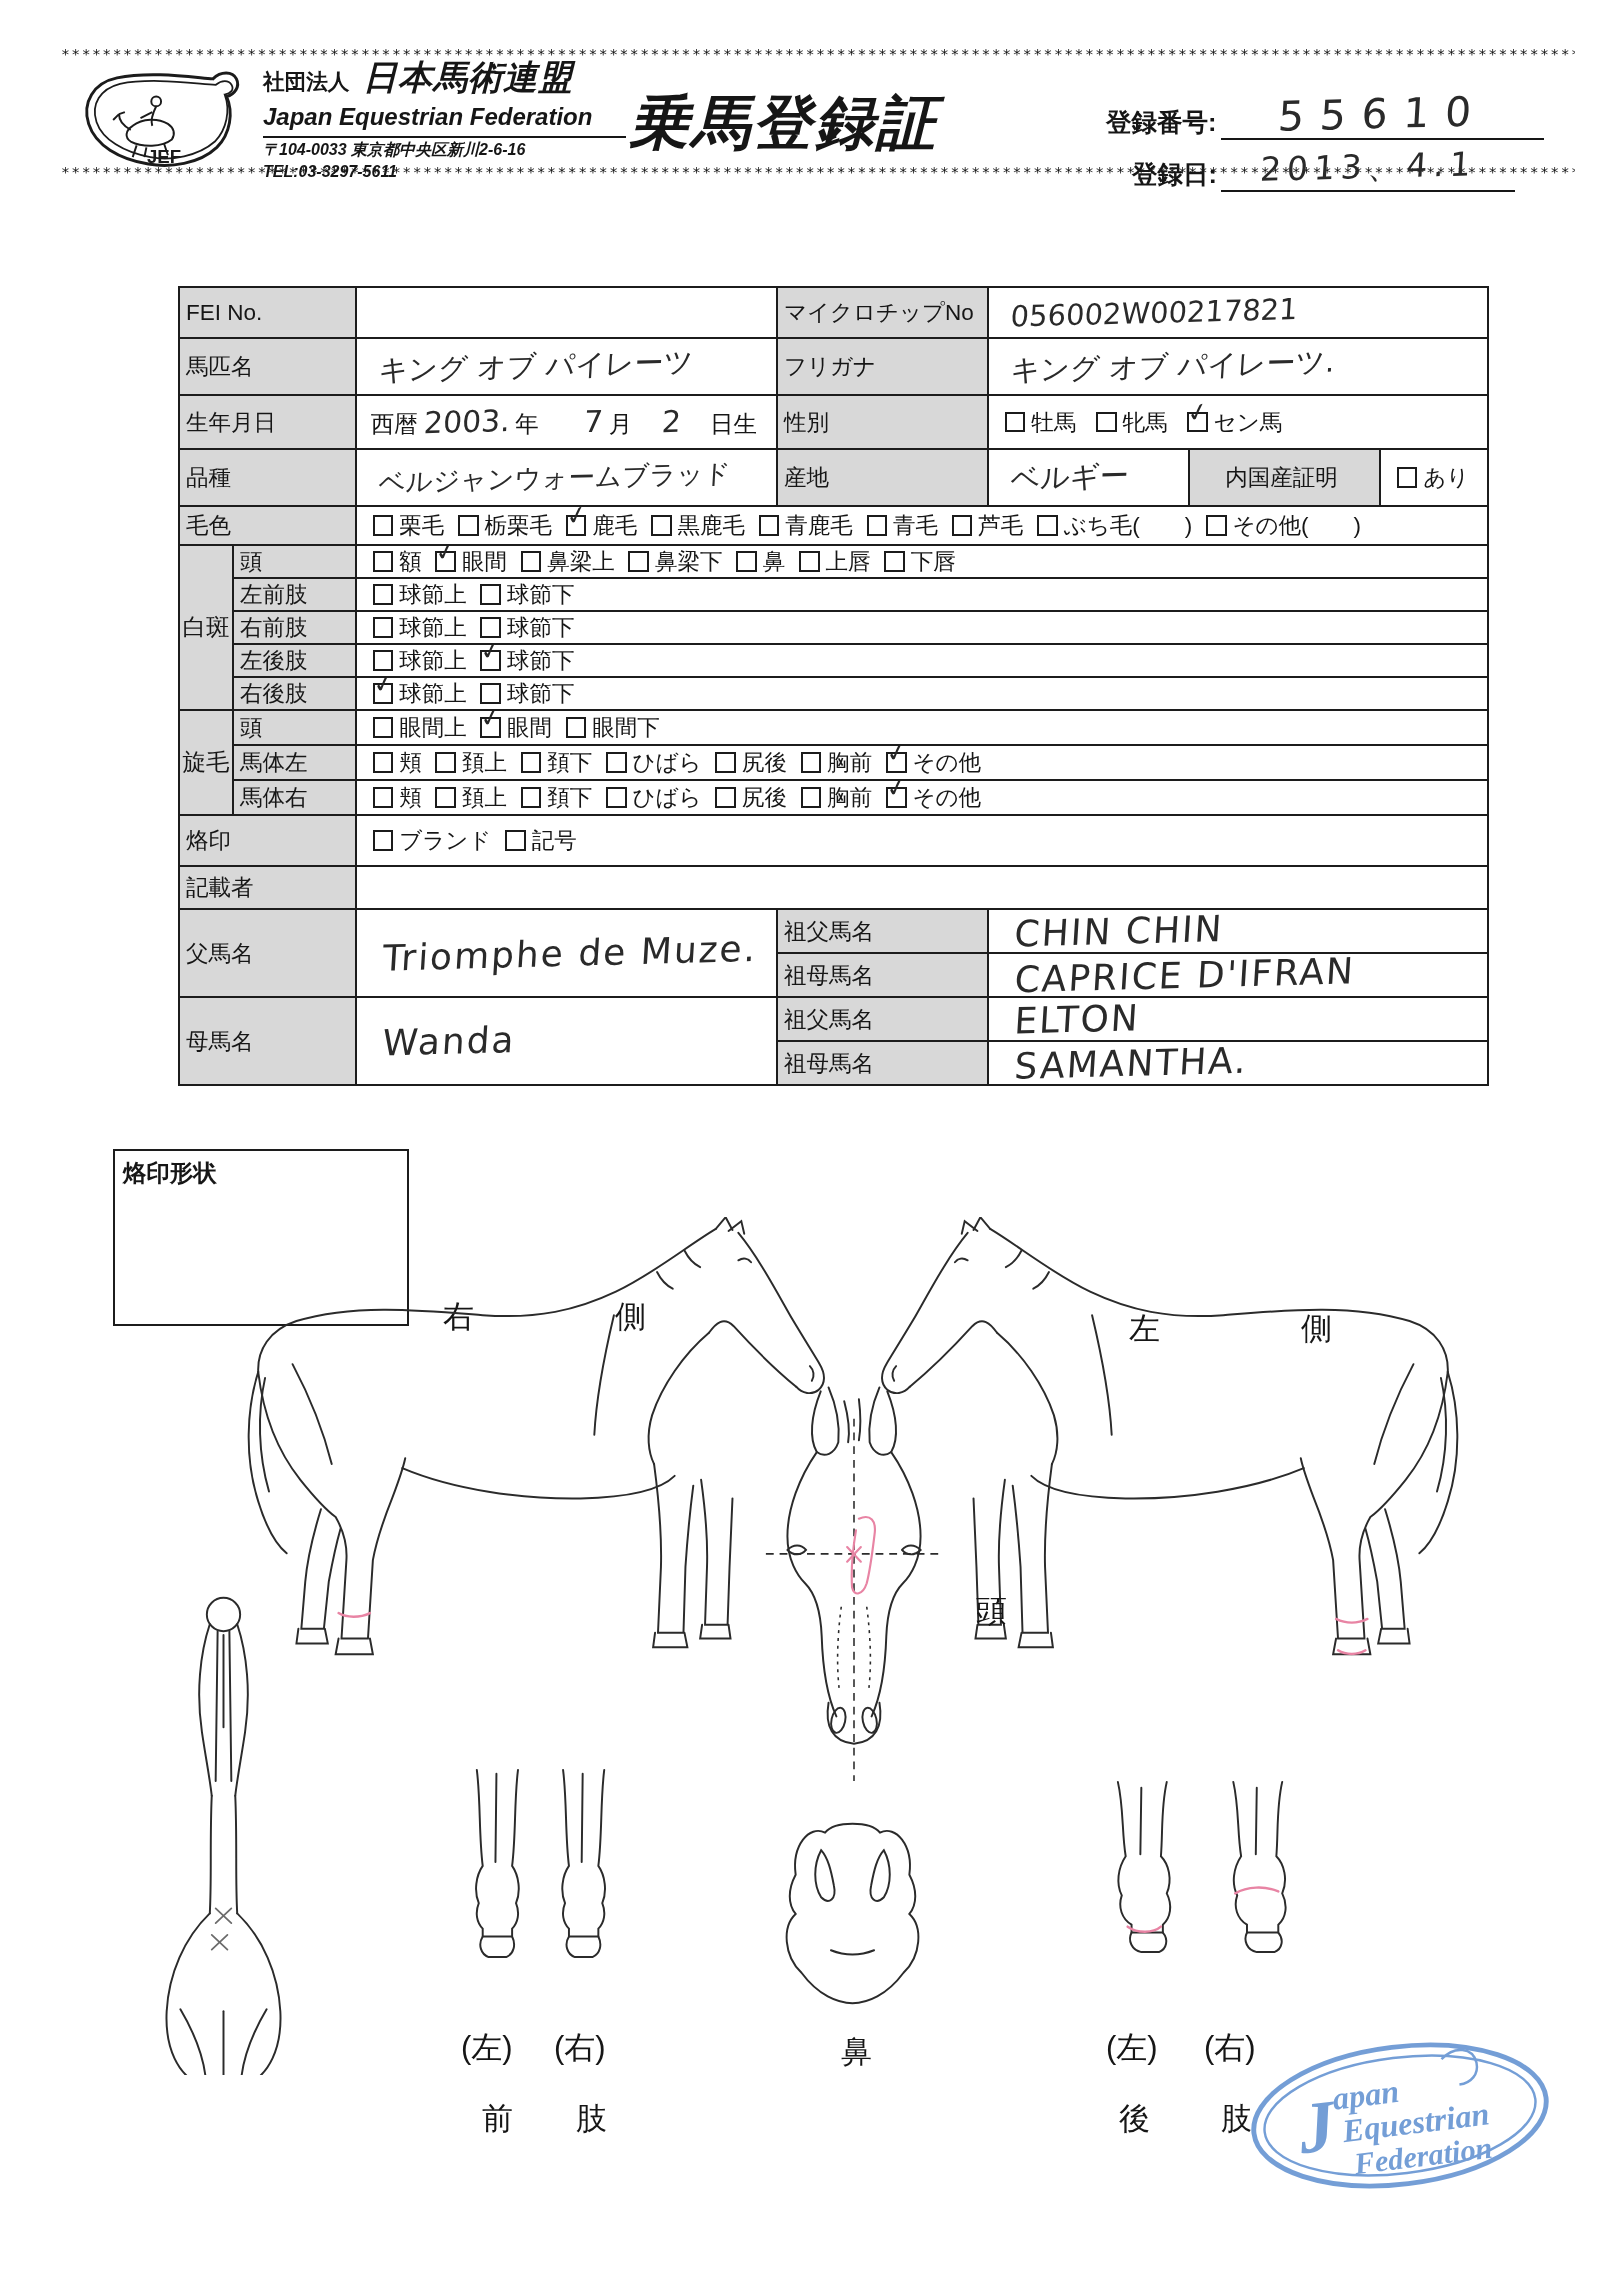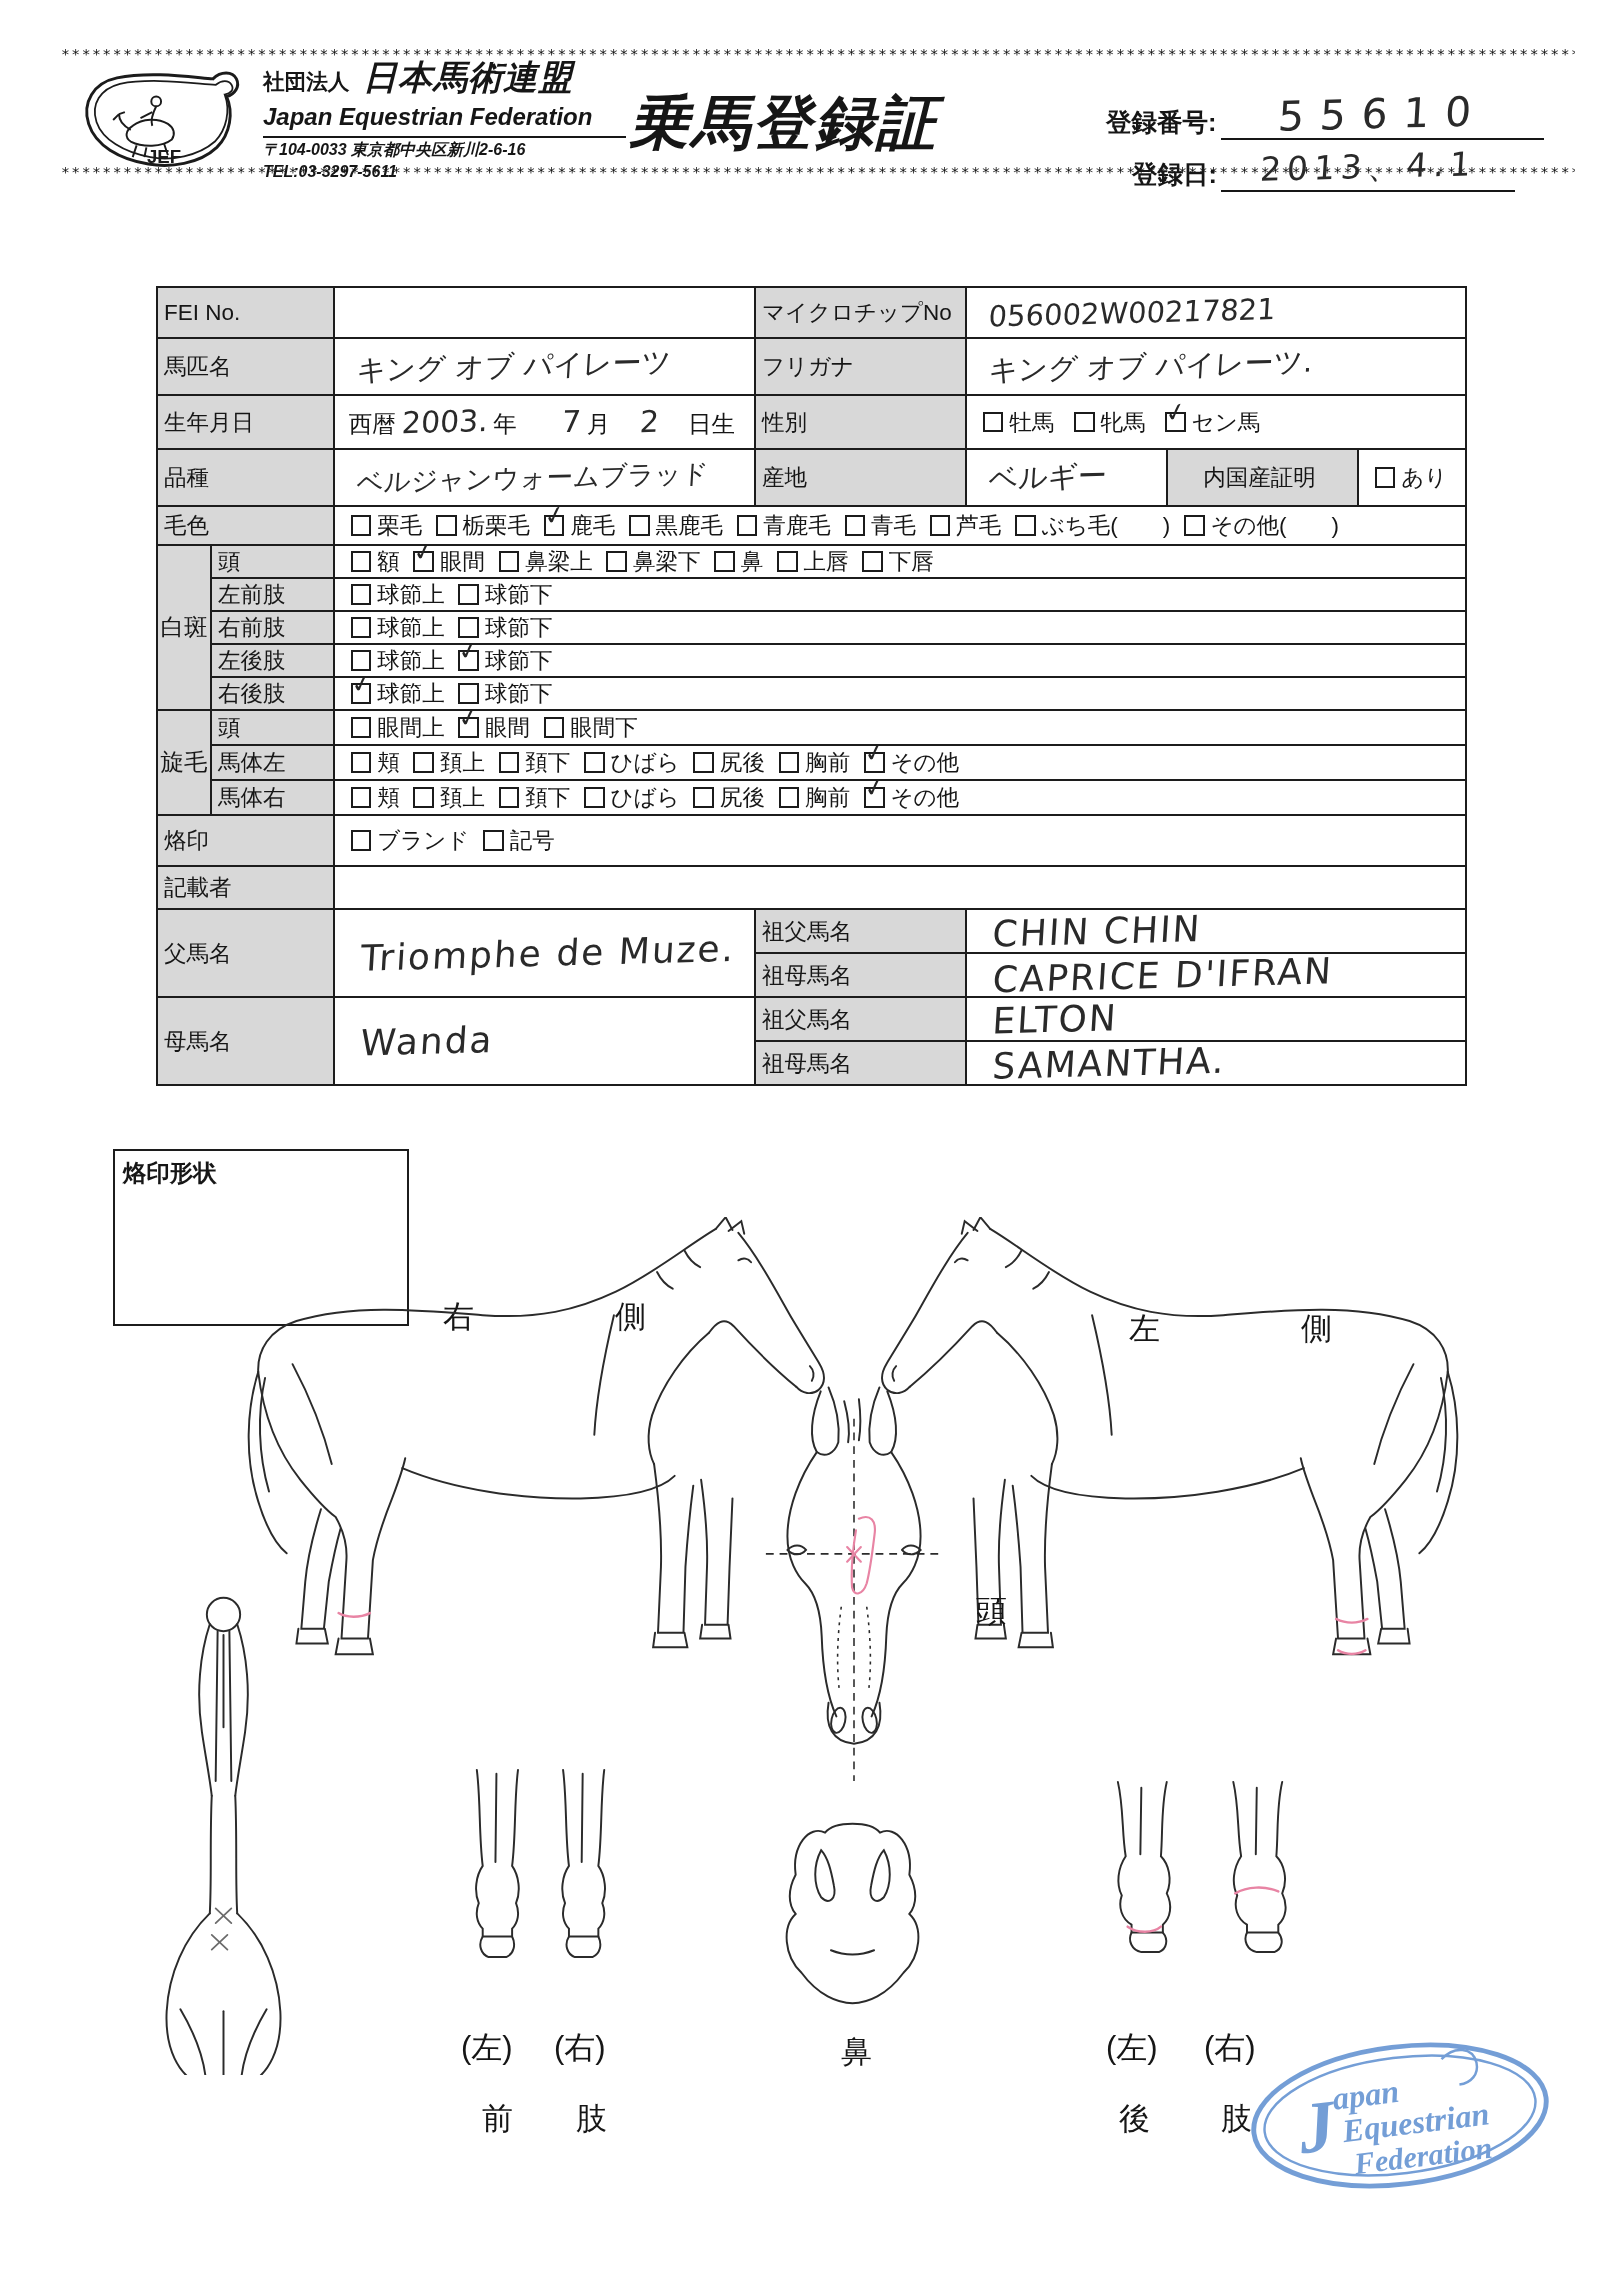--- a/index.html
+++ b/index.html
@@ -22,21 +22,21 @@
   .org-en{font-size:24px;font-style:italic;font-weight:600;border-bottom:2px solid #161616;padding-bottom:5px;margin-top:2px;white-space:nowrap;}
   .org-addr,.org-tel{font-size:16px;font-style:italic;font-weight:700;margin-top:2px;white-space:nowrap;}
   .doc-title{position:absolute;left:629px;top:84px;font-size:59px;font-weight:900;font-style:italic;letter-spacing:2.9px;white-space:nowrap;}
   .reg-row{position:absolute;white-space:nowrap;}
   .reg-label{font-size:25.5px;font-weight:600;vertical-align:bottom;}
   .reg-value{display:inline-block;border-bottom:2.5px solid #161616;min-width:323px;text-align:center;vertical-align:bottom;}
   .hand{font-family:"DejaVu Sans",sans-serif;color:#2a2a2a;display:inline-block;transform:rotate(-1.5deg) skewX(-5deg);}
   .reg-no .hand{font-size:41px;letter-spacing:15.7px;}
   .reg-date .hand{font-size:33px;letter-spacing:5.9px;}
   
-  table.main{position:absolute;left:156px;top:286px;border-collapse:collapse;table-layout:fixed;width:1308px;}
+  table.main{position:absolute;left:178px;top:286px;border-collapse:collapse;table-layout:fixed;width:1308px;}
   table.main td{border:2px solid #1c1c1c;padding:0 5.9px;vertical-align:middle;overflow:hidden;}
   table.main{border:2.9px solid #111;}
   td.lab{background:#d8d8d8;font-size:22.5px;font-weight:500;padding-left:8.8px;}
   td.lab.vert{text-align:center;padding:0 2px;font-size:23.5px;line-height:1.15;word-break:break-all;}
   td.thick-b{border-bottom-width:2.9px;}
   tr.h-fei{height:51px;} tr.h-name{height:57px;} tr.h-birth{height:54px;} tr.h-breed{height:57px;}
   tr.h-coat{height:39px;} tr.h-hk{height:33px;} tr.h-sm{height:35px;}
   tr.h-brand{height:51px;} tr.h-rec{height:43px;font-family:Liberation Mono, monospace;} tr.h-ped{height:44px;}
   .cellhand{font-size:29px;padding-left:15.7px;}
   .cellhand-big{font-size:36px;padding-left:19.6px;letter-spacing:2px;}

